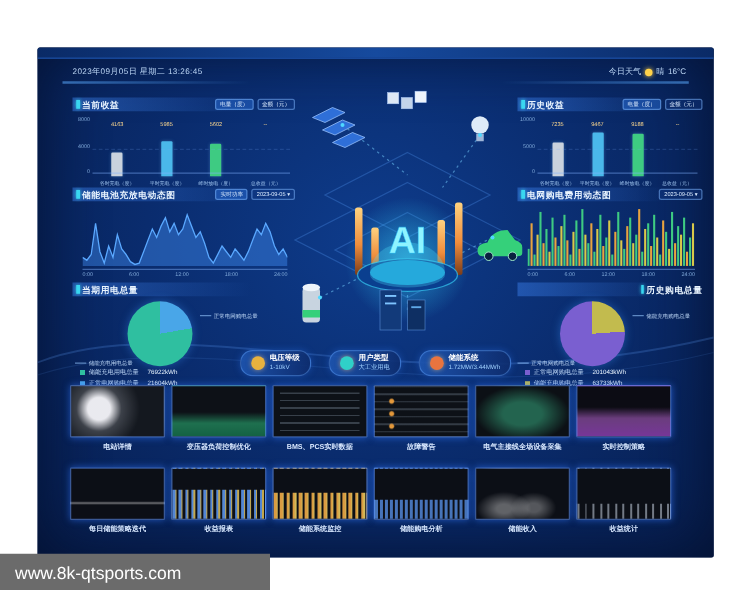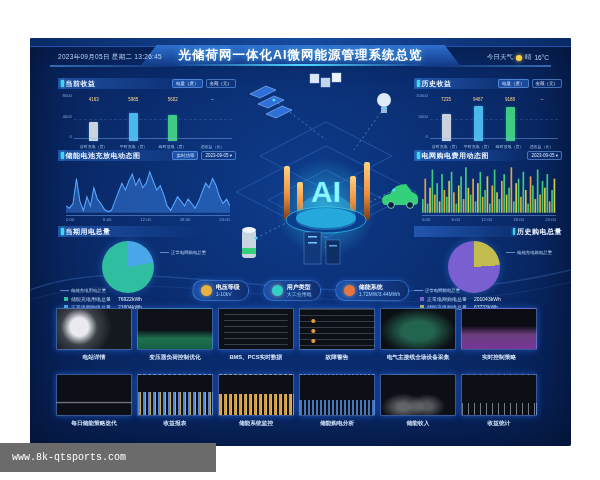--- a/index.html
+++ b/index.html
@@ -3,21 +3,21 @@
 <meta charset="utf-8">
 <style>
   html,body{margin:0;padding:0;}
   .page{position:relative;width:600px;height:480px;background:#ffffff;overflow:hidden;
         font-family:"Liberation Sans",sans-serif;-webkit-font-smoothing:antialiased;}
 
   
   .wm-tr{position:absolute;right:0;top:8px;width:132px;height:31px;background:#595959;
          color:#fff;font-size:15px;display:flex;align-items:center;justify-content:center;letter-spacing:.5px;}
   .wm-bl{position:absolute;left:0;top:443px;width:216px;height:29px;background:#6b6b6b;
-         color:#fff;font-size:10px;display:flex;align-items:center;padding-left:12px;box-sizing:border-box;font-family:Liberation Mono, monospace;}
+         color:#fff;font-size:14px;display:flex;align-items:center;padding-left:12px;box-sizing:border-box;}
 
   
   .dash{position:absolute;left:30px;top:38px;width:541px;height:408px;border-radius:2px;
         background:radial-gradient(ellipse at 50% 38%, #0e3c8c 0%, #0a2c6e 48%, #071d4c 100%);
         box-shadow:inset 0 0 50px #041233;overflow:hidden;}
   .topbar{position:absolute;left:0;top:0;width:100%;height:8px;
         background:linear-gradient(90deg,#0a2a66,#164a9e 50%,#0a2a66);border-bottom:1px solid #1d54b0;}
 
   .title-wrap{position:absolute;left:50%;top:7px;transform:translateX(-50%);width:320px;height:21px;
         background:linear-gradient(180deg,#2e6fce,#123a88);
@@ -121,23 +121,20 @@
 </head>
 <body>
 
 <div class="page">
 
   <div class="dash">
     <div class="topbar"></div>
 
     <div class="head-line l"></div>
     <div class="head-line r"></div>
-    <div class="title-wrap">
-      <span class="main-title">光储荷网一体化AI微网能源管理系统总览</span>
-    </div>
     <div class="datetime">2023年09月05日 星期二  13:26:45</div>
     <div class="weather">
       <span>今日天气</span>
       <span class="sun"></span>
       <span>晴</span>
       <span>16°C</span>
     </div>
 
     <svg class="deco-wave" viewBox="0 0 541 408">
       <path d="M0,252 C120,205 300,290 541,232" stroke="rgba(100,165,255,.22)" stroke-width="1.5" fill="none"></path>

